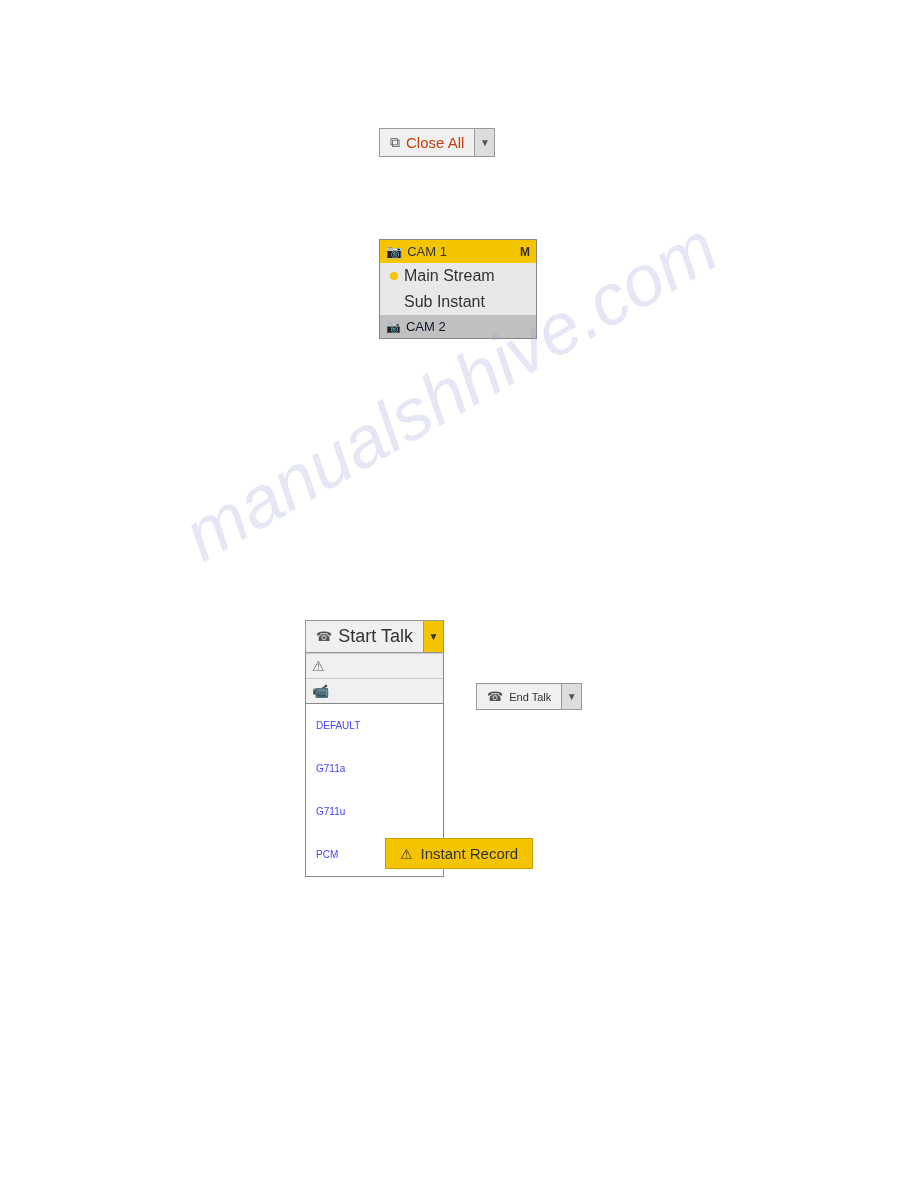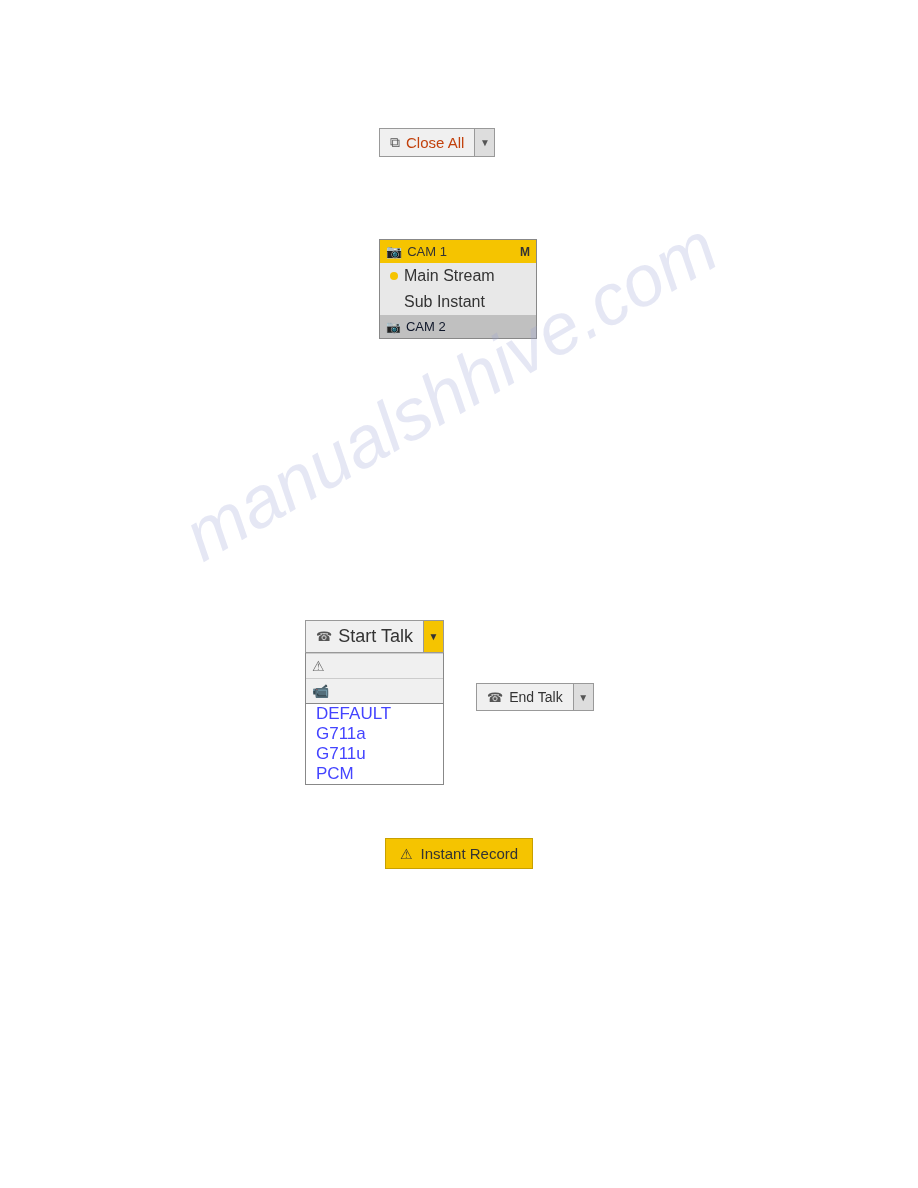--- a/index.html
+++ b/index.html
@@ -175,23 +175,23 @@
       color: #333;
     }
     .talk-dropdown {
       border: 1px solid #888;
       border-top: none;
       background: #fff;
     }
     .talk-dropdown-item {
       display: flex;
       align-items: center;
-      padding: 0 10px;
-      cursor: pointer;
-      font-size: 17px;
+      padding: 16px 10px;
+      cursor: pointer;
+      font-size: 10px;
       color: #333;
       gap: 8px;
     }
     .talk-dropdown-item.highlighted {
       color: #4444ff;
     }
     .talk-section-with-icon {
       display: flex;
       align-items: center;
       padding: 4px 6px;
@@ -220,21 +220,21 @@
       align-items: center;
       padding: 5px 10px;
       gap: 6px;
       background: #f0f0f0;
     }
     .end-talk-btn .btn-icon {
       font-size: 13px;
       color: #555;
     }
     .end-talk-btn .btn-label {
-      font-size: 14px;
+      font-size: 11px;
       color: #333;
     }
     .end-talk-btn .btn-arrow {
       display: flex;
       align-items: center;
       justify-content: center;
       width: 20px;
       background: #ddd;
       border-left: 1px solid #999;
       font-size: 10px;

